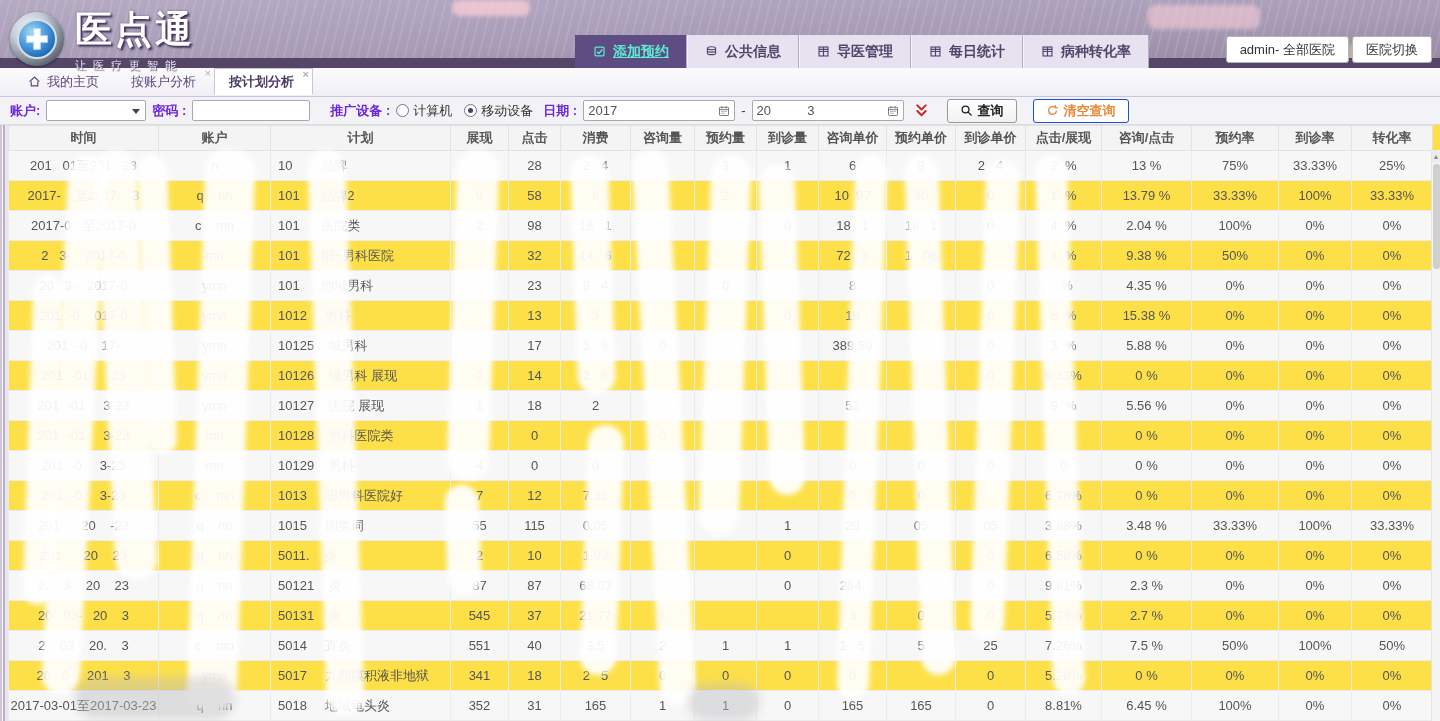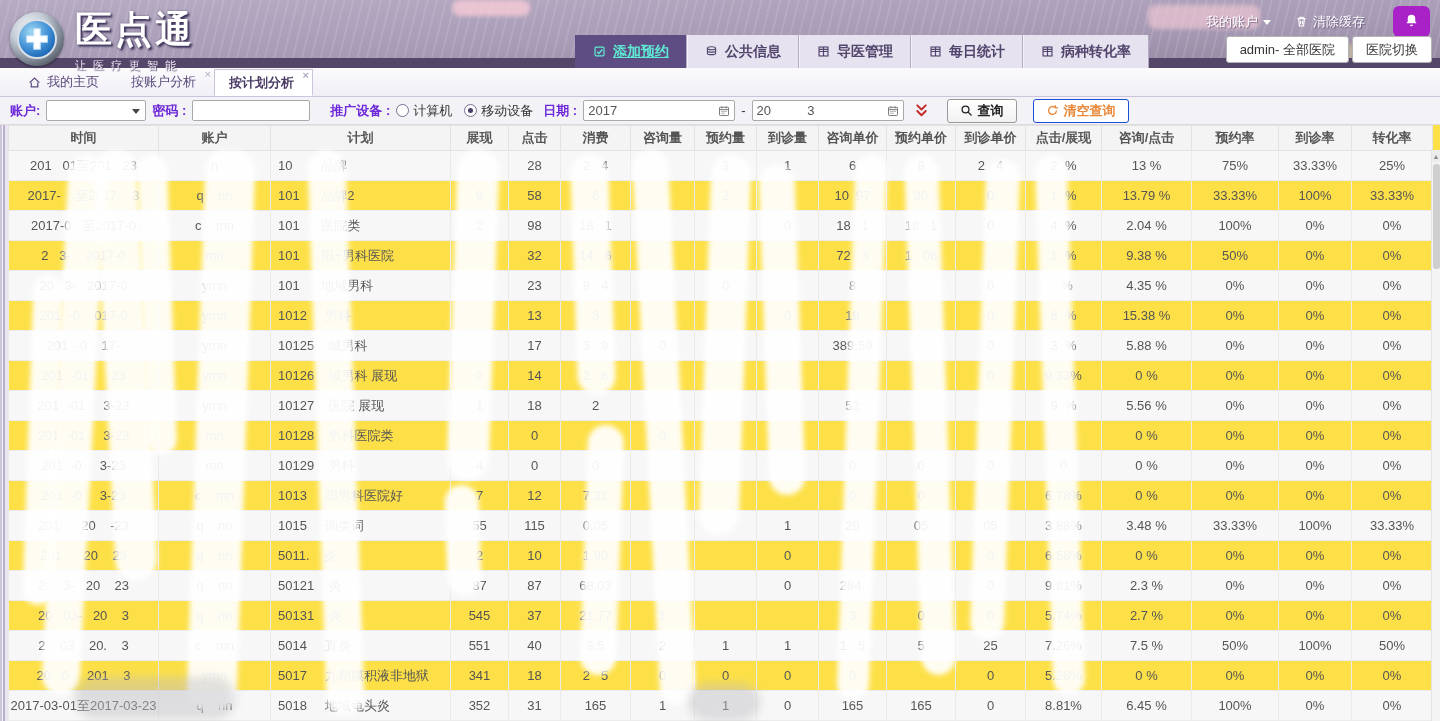--- a/index.html
+++ b/index.html
@@ -34,21 +34,21 @@
   .caret-w { width:0; height:0; border-left:4px solid transparent; border-right:4px solid transparent; border-top:5px solid #fff; margin-top:2px; }
   .tricon svg { width:13px; height:13px; display:block; }
   .bell-btn { width:37px; height:31px; background:#a822c8; border-radius:6px; display:flex; align-items:center; justify-content:center; cursor:pointer; margin-left:4px; }
   .bell-btn svg { width:15px; height:15px; }
 
   .admin-row { position:absolute; right:8px; top:36px; display:flex; gap:3px; z-index:7; }
   .admin-btn { background:#fff; border:1px solid #b3b3b3; border-radius:3px; height:27px; padding:0 13px; font-size:13px; color:#333;
     display:flex; align-items:center; cursor:pointer; }
 
   
-  .tabbar { height:29px; background:linear-gradient(#fbfafc,#f1eff6); border-bottom:1px solid #cbc4da; display:flex; align-items:center; padding-left:14px; position:relative; z-index:2; }
+  .tabbar { height:29px; background:linear-gradient(#fbfafc,#f1eff6); border-bottom:1px solid #cbc4da; display:flex; align-items:flex-start; padding-left:14px; position:relative; z-index:2; }
   .tab { height:27px; padding:0 18px 0 14px; display:flex; align-items:center; gap:6px; font-size:13px; color:#5a4a7d; position:relative; cursor:pointer; }
   .tab.active { background:#fff; border:1px solid #cbc4da; border-bottom:1px solid #fff; margin-bottom:-1px; font-weight:bold; color:#4a3c66; }
   .tab-close { position:absolute; top:0px; right:3px; font-size:11px; color:#b3abc4; line-height:1; cursor:pointer; }
   .ticon svg { width:13px; height:13px; display:block; }
 
   
   .filterbar { height:28px; background:#f3f2f6; border-bottom:1px solid #dcdcdc; display:flex; align-items:center; padding-left:10px; gap:6px; font-size:13px; color:#333; position:relative; z-index:2; }
   .flabel { font-weight:bold; color:#6d28d9; }
   .selectbox { width:100px; height:21px; background:#fff; border:1px solid #a9a9a9; border-radius:2px; position:relative; cursor:pointer; }
   .caret-d { position:absolute; right:5px; top:8px; width:0; height:0; border-left:4px solid transparent; border-right:4px solid transparent; border-top:5px solid #444; }
@@ -148,42 +148,20 @@
           <span class="nicon">
             <svg viewBox="0 0 16 16" fill="none" stroke="currentColor" stroke-width="1.4">
               <rect x="2.5" y="2.5" width="11" height="11"></rect>
               <path d="M8 2.5v11M2.5 8h11M2.5 5.3h11"></path>
             </svg>
           </span>
           <span>病种转化率</span>
         </div>
       </nav>
 
-    <div class="top-right">
-      <span class="tr-item">
-        <span>我的账户</span>
-        <i class="caret-w"></i>
-      </span>
-      <span class="tr-item">
-        <span class="tricon">
-          <svg viewBox="0 0 16 16" fill="none" stroke="#fff" stroke-width="1.4">
-              <path d="M3 4.5h10M6 4.5V2.8h4v1.7M4.5 4.5l.9 9h5.2l.9-9M6.8 7v4.5M9.2 7v4.5"></path>
-            </svg>
-        </span>
-        <span>清除缓存</span>
-      </span>
-      <span class="bell-btn">
-        <span>
-          <svg viewBox="0 0 16 16">
-              <path d="M8 1.8a4 4 0 0 0-4 4v3.2L2.6 11h10.8L12 9V5.8a4 4 0 0 0-4-4z" fill="#fff"></path>
-              <path d="M6.4 12.4a1.6 1.6 0 0 0 3.2 0z" fill="#fff"></path>
-            </svg>
-        </span>
-      </span>
-    </div>
 
     <div class="admin-row">
       <div class="admin-btn">admin- 全部医院</div>
       <div class="admin-btn">医院切换</div>
     </div>
 
     <div class="sm pink" style="position:absolute;left:452px;top:0;width:78px;height:16px;"></div>
     <div class="sm pink" style="position:absolute;left:1148px;top:5px;width:112px;height:24px;opacity:.75;"></div>
     <div class="sm tan" style="position:absolute;left:1342px;top:44px;width:40px;height:21px;"></div>
 

